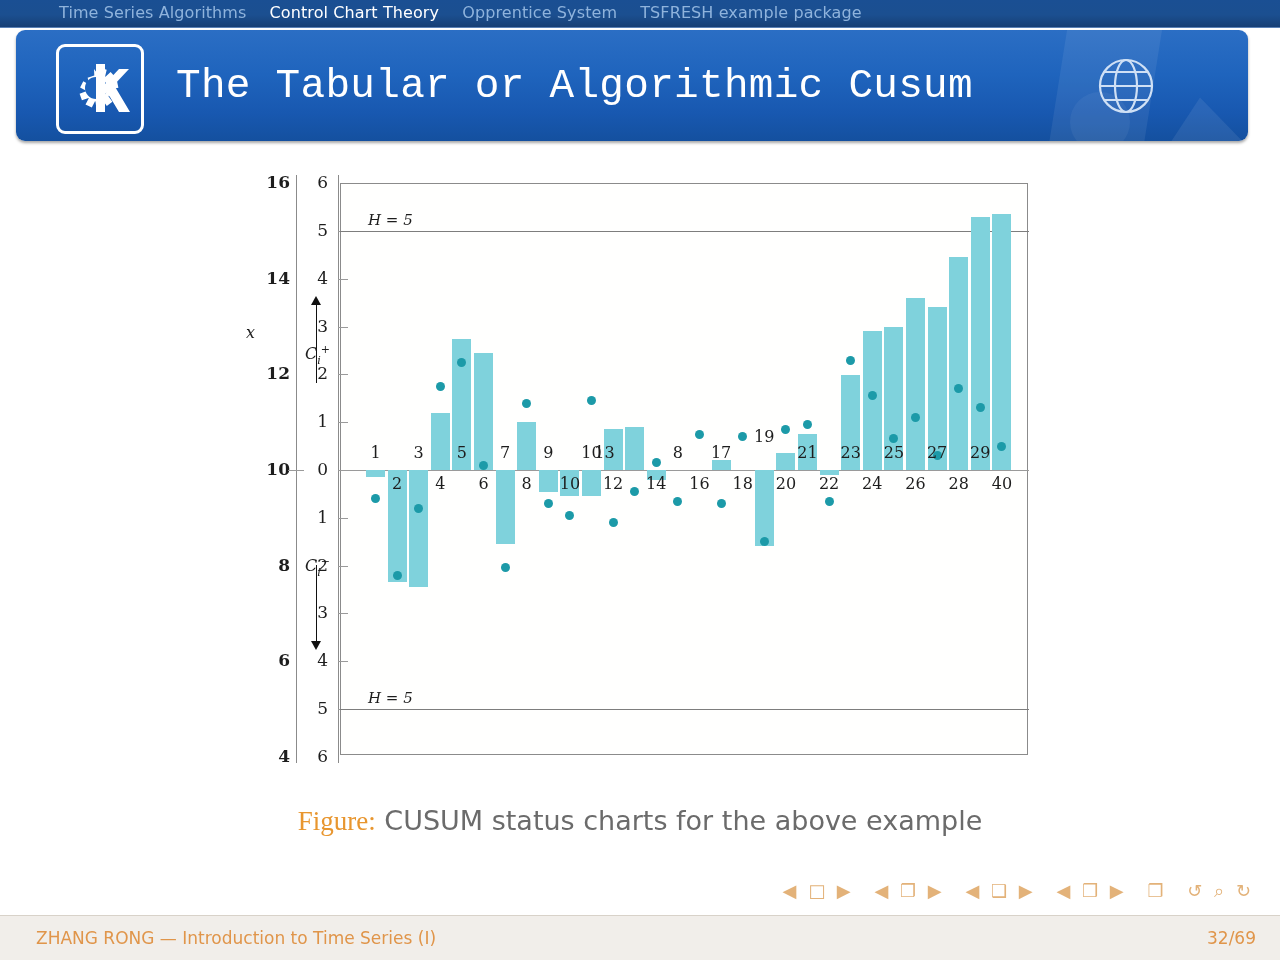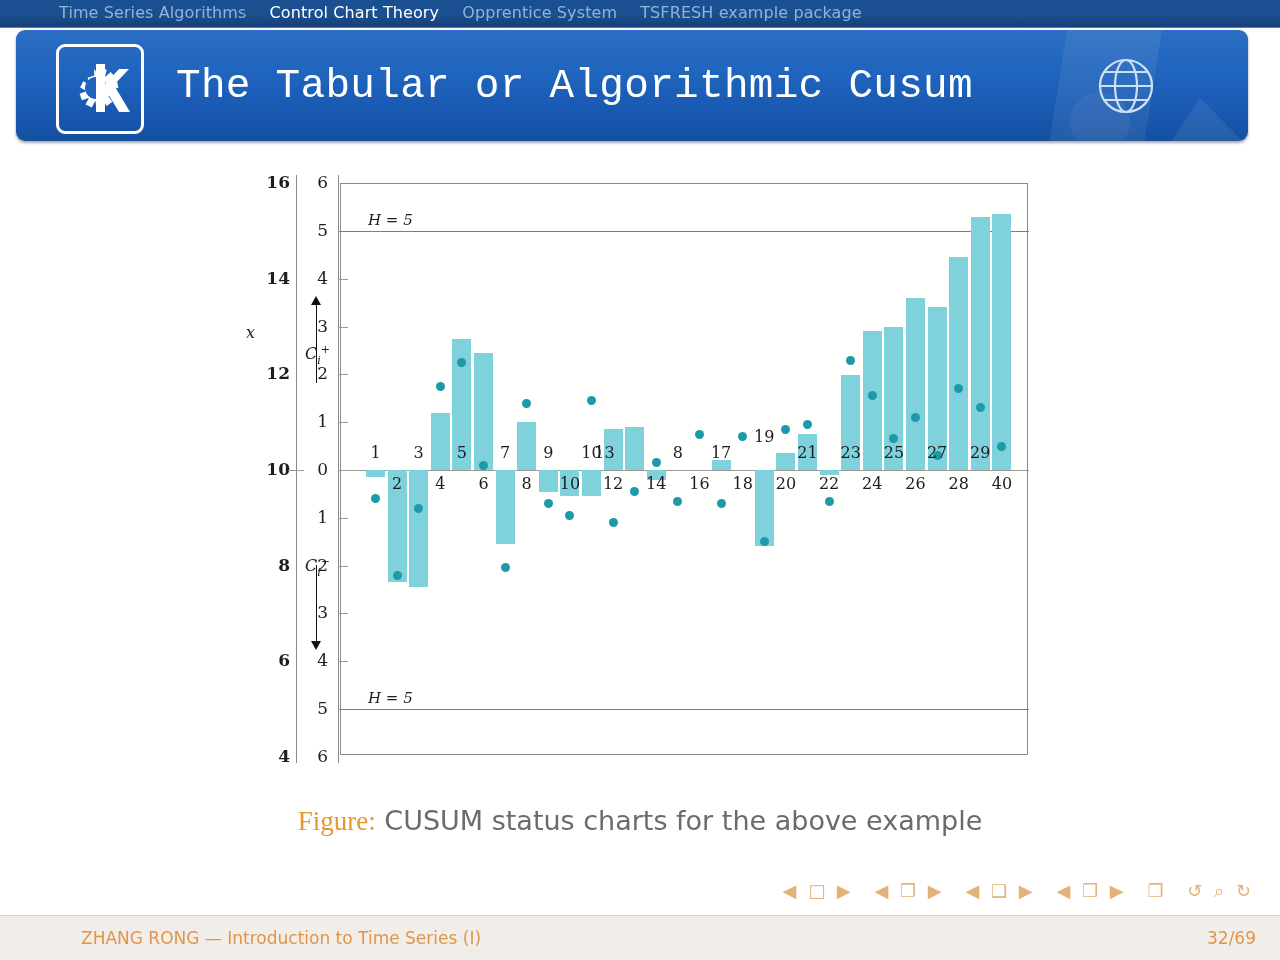--- a/index.html
+++ b/index.html
@@ -91,21 +91,21 @@
   
   #navicons{position:absolute;right:20px;top:880px;height:24px;
             color:#e3b279;font-size:18px;letter-spacing:3px;
             font-family:"DejaVu Sans",sans-serif;}
   .nic{display:inline-block;margin:0 6px;}
 
   
   #footer{position:absolute;left:0;top:915px;width:1280px;height:45px;
           background:#f1eeea;border-top:1px solid #d8d2c9;}
   #footer .ftxt{position:absolute;left:36px;top:12px;font-size:17px;color:#e0954a;
-                font-family:"DejaVu Sans",sans-serif;margin-left:45px;}
+                font-family:"DejaVu Sans",sans-serif;}
   #footer .fpage{position:absolute;right:24px;top:12px;font-size:17px;color:#e0954a;
                  font-family:"DejaVu Sans",sans-serif;}
 </style>
 </head>
 <body>
 
 <div id="navbar">
   <div class="navinner">
     <span class="navitem">Time Series Algorithms</span>
     <span class="navitem active">Control Chart Theory</span>

